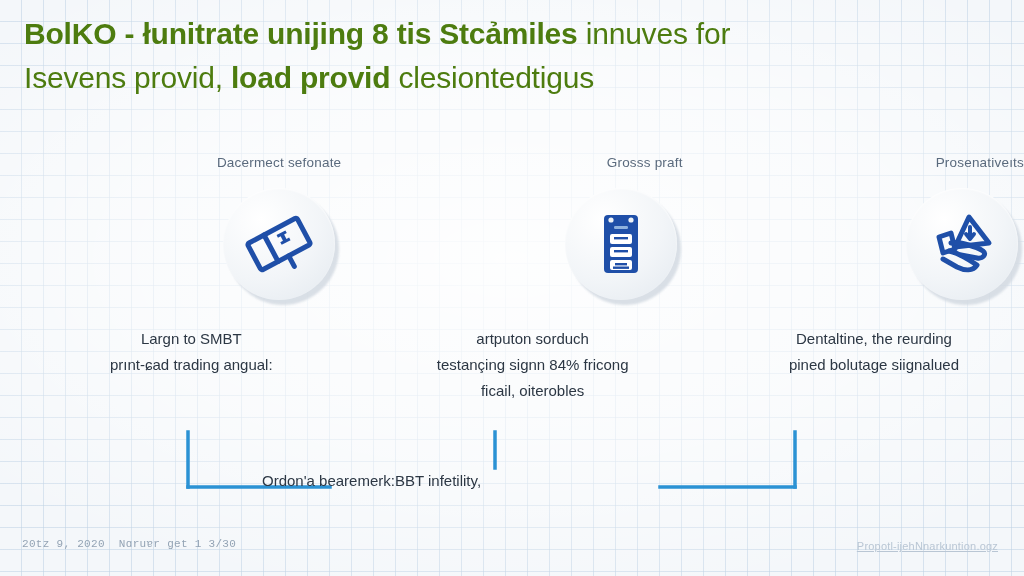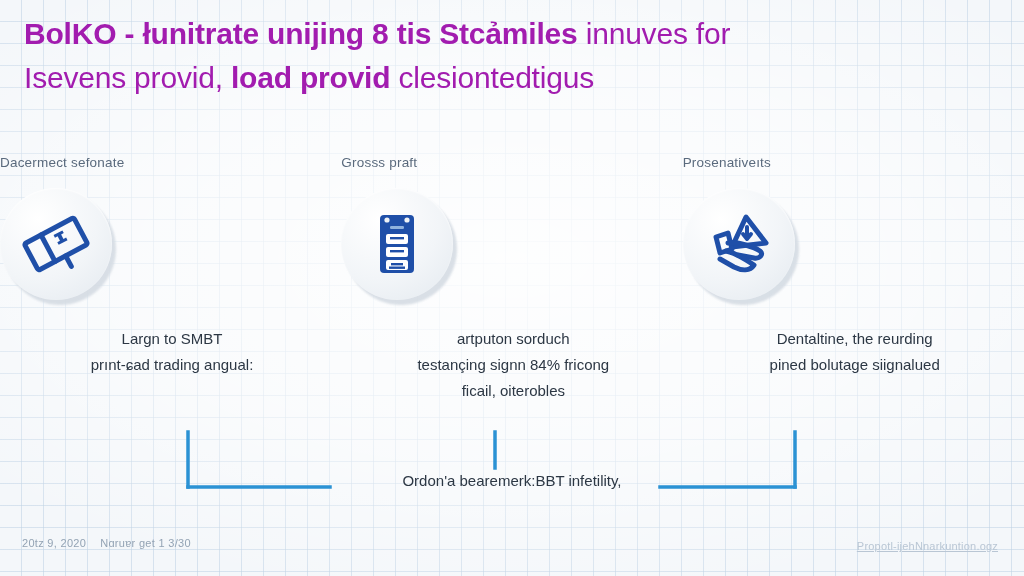--- a/index.html
+++ b/index.html
@@ -22,30 +22,30 @@
   #vignette{
     position:absolute;inset:0;
     background:radial-gradient(ellipse 85% 75% at 50% 45%, rgba(255,255,255,.88) 0%, rgba(255,255,255,.55) 45%, rgba(255,255,255,0) 80%);
     pointer-events:none;
   }
   #content{position:absolute;inset:0;}
 
   
   .title{
     position:absolute;left:24px;top:12px;width:900px;
-    color:#a21caf;
+    color:#4d7c0f;
     font-size:30px;line-height:44px;
     letter-spacing:-.2px;
     font-weight:400;
   }
   .title b{font-weight:700;}
 
   
   .cols{position:absolute;left:0;top:150px;width:1024px;display:flex;}
-  .col{flex:1;display:flex;flex-direction:column;align-items:flex-start;}
+  .col{flex:1;display:flex;flex-direction:column;align-items:flex-end;}
   .col-head{
     font-size:13.5px;color:#5a6a7d;letter-spacing:.2px;
     height:26px;line-height:26px;
   }
   .circle-wrap{margin-top:12px;position:relative;width:118px;height:118px;}
   .circle-shadow{
     position:absolute;left:4px;top:5px;width:112px;height:112px;border-radius:50%;
     background:#d3dae2;filter:blur(1px);opacity:.85;
   }
   .circle{
@@ -58,30 +58,30 @@
   .col-body{
     margin-top:20px;text-align:center;
     font-size:15px;line-height:26px;color:#2c3744;
     width:300px;
     margin-left:22px;
   }
 
   
   #bracket{position:absolute;left:0;top:0;width:1024px;height:576px;pointer-events:none;}
   .bracket-caption{
-    position:absolute;left:262px;top:468px;width:500px;text-align:center;
+    position:absolute;left:262px;top:468px;width:500px;text-align:left;
     font-size:15px;line-height:26px;color:#2c3744;
   }
 
   
   .footer-left{
     position:absolute;left:22px;top:537px;
     font-size:11px;color:#93a3b4;letter-spacing:.3px;
   }
-  .footer-left span{margin-right:14px;}
+  .footer-left span{margin-right:14px;font-family:Liberation Mono, monospace;}
   .footer-right{
     position:absolute;right:26px;top:540px;
     font-size:11px;color:#b9c6d4;letter-spacing:.2px;text-decoration:underline;
   }
 </style>
 </head>
 <body>
 
 <div id="slide"></div>
 <div id="vignette"></div>

